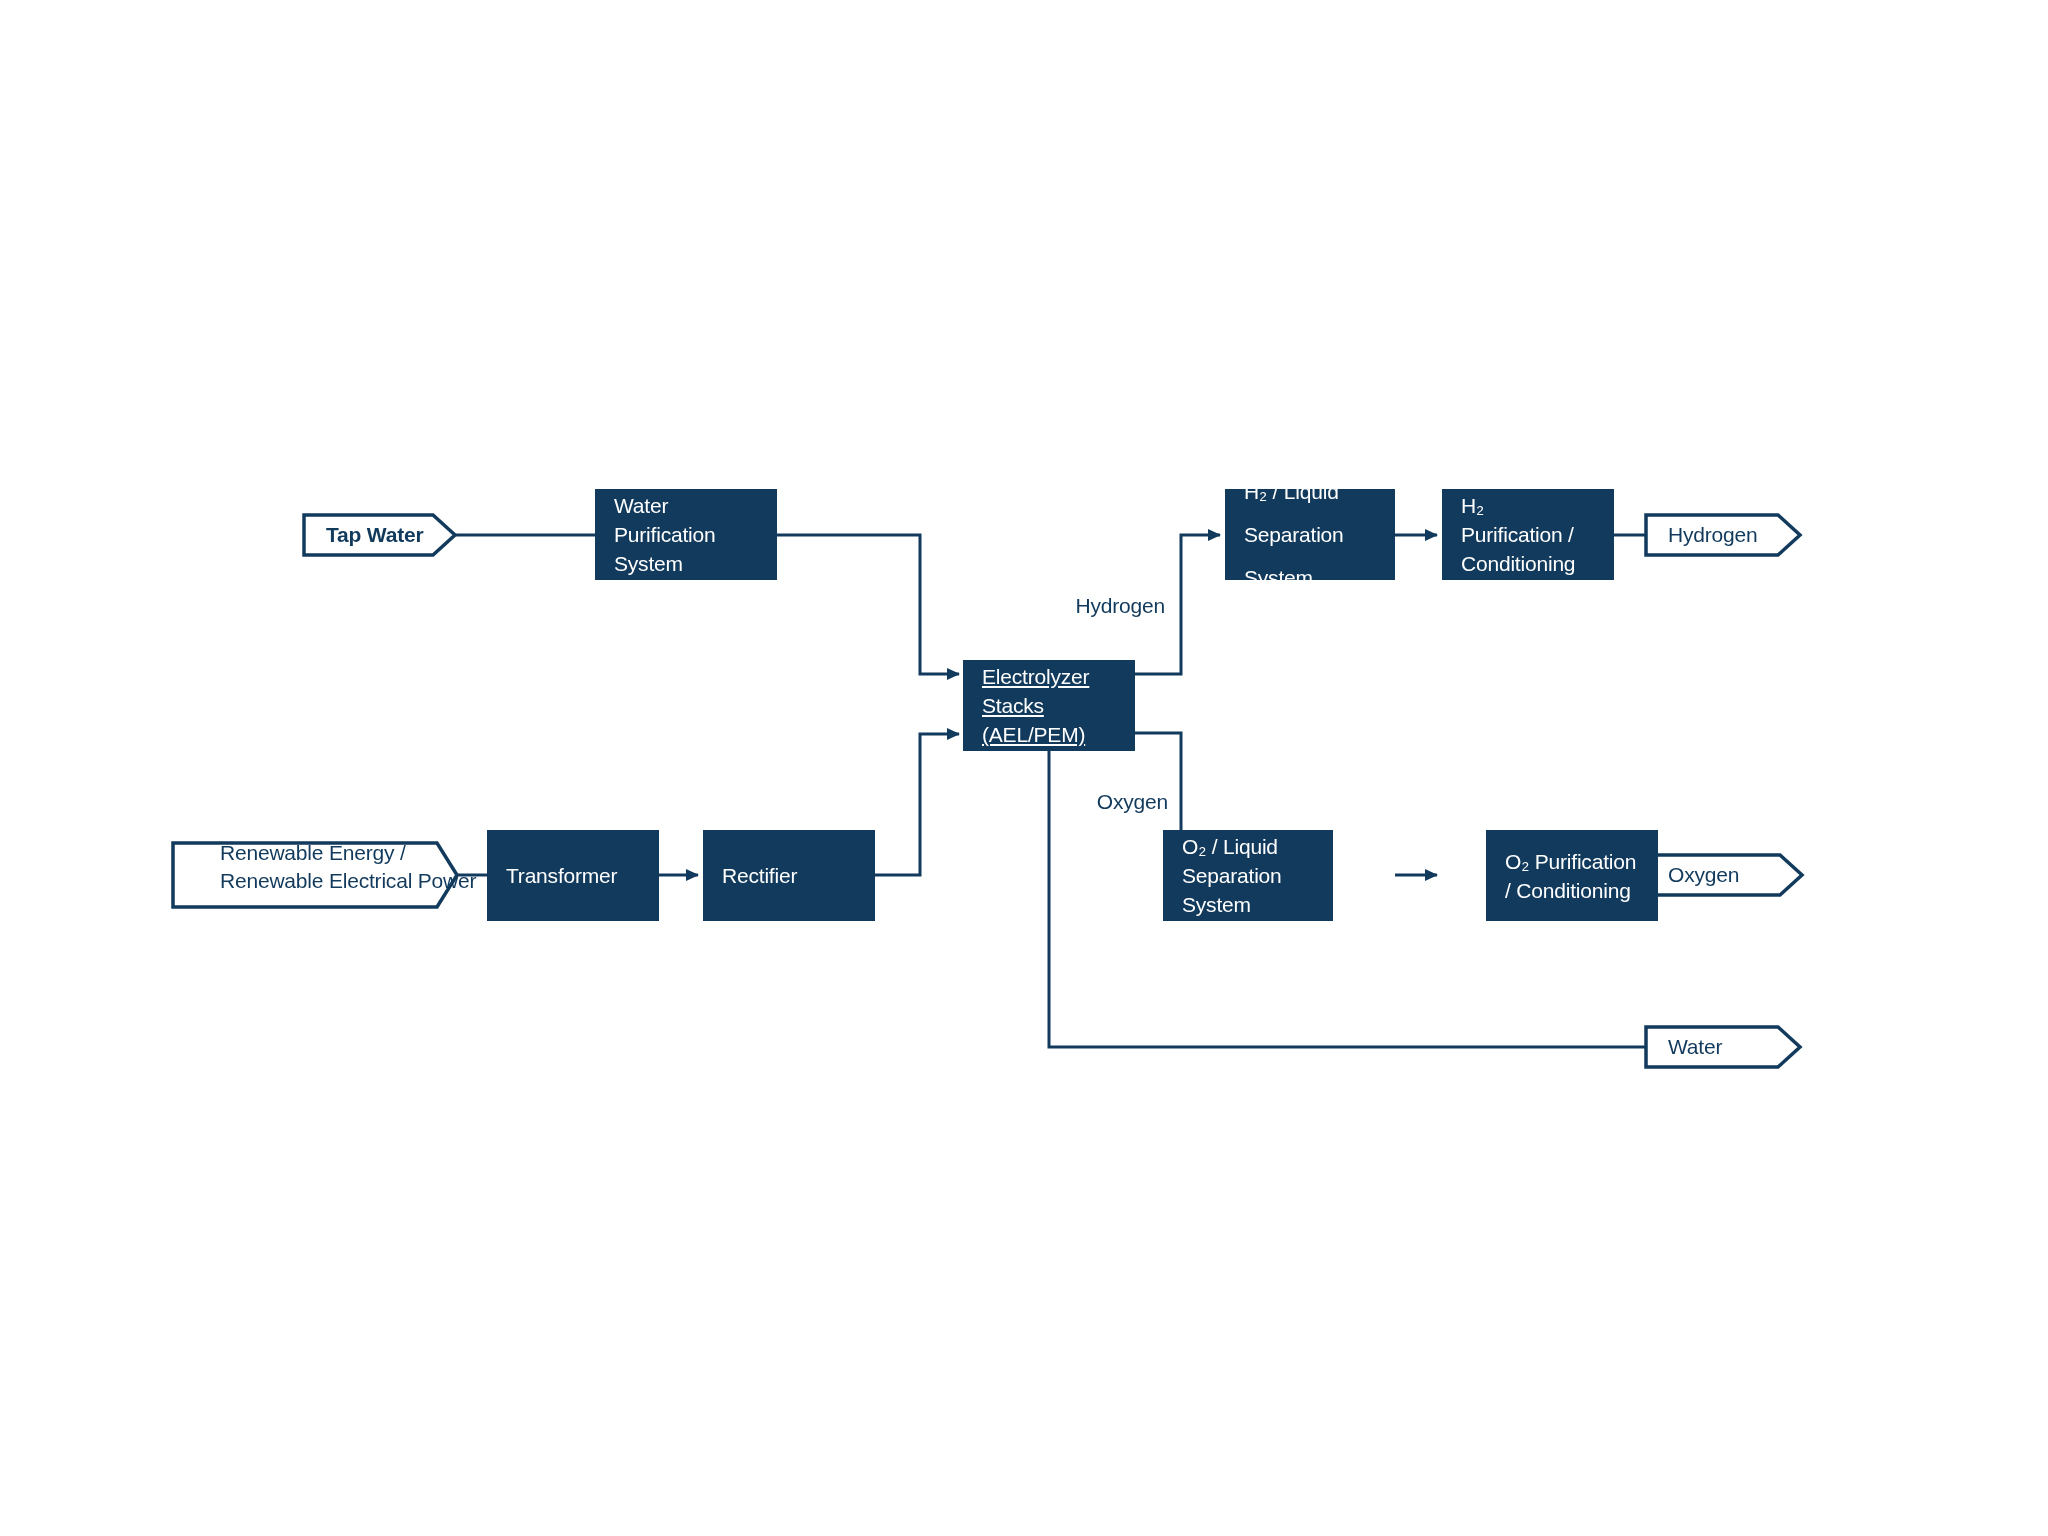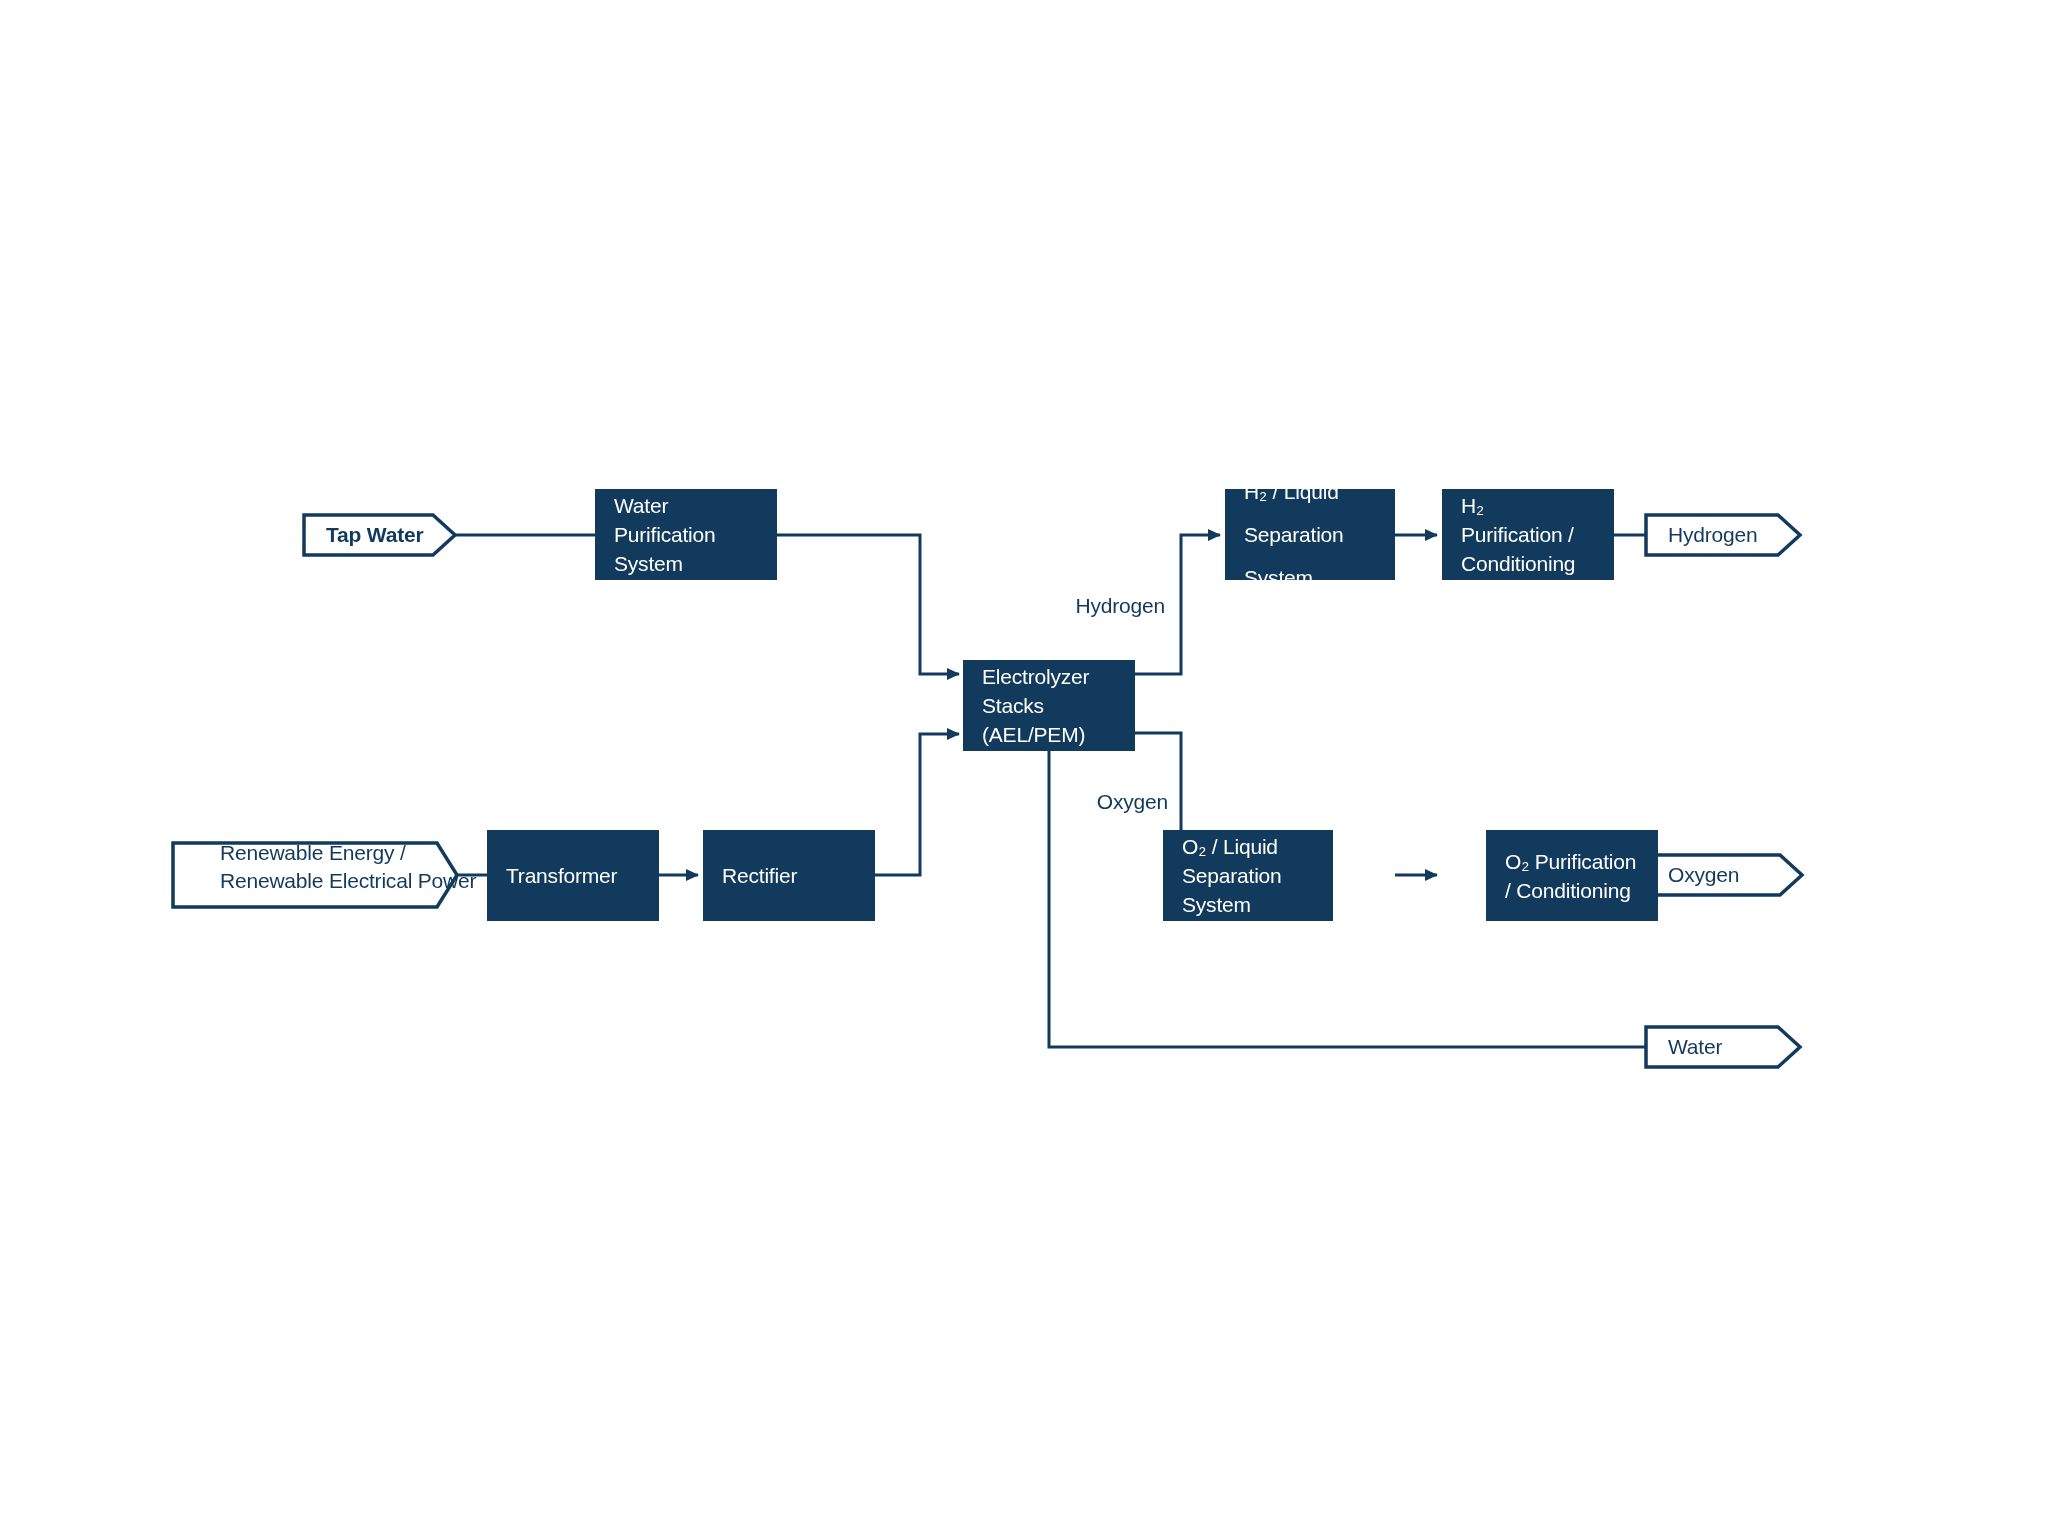--- a/index.html
+++ b/index.html
@@ -83,21 +83,21 @@
     <polygon points="1646,855 1780,855 1802,875 1780,895 1646,895" fill="#ffffff" stroke="#123A5C" stroke-width="3.5"></polygon>
     <polygon points="1646,1027 1778,1027 1800,1047 1778,1067 1646,1067" fill="#ffffff" stroke="#123A5C" stroke-width="3.5"></polygon>
   </svg>
 
   <div class="box" style="left:595px; top:489px; width:182px; height:91px;">
     <div>Water</div>
     <div>Purification</div>
     <div>System</div>
   </div>
 
-  <div class="box" style="left:963px; top:660px; width:172px; height:91px;">
+  <div class="box" style="left:963px; top:660px; width:172px; height:91px;text-decoration:underline;">
     <div>Electrolyzer</div>
     <div>Stacks</div>
     <div>(AEL/PEM)</div>
   </div>
 
   <div class="box" style="left:487px; top:830px; width:172px; height:91px;">
     <div>Transformer</div>
   </div>
 
   <div class="box" style="left:703px; top:830px; width:172px; height:91px;">

